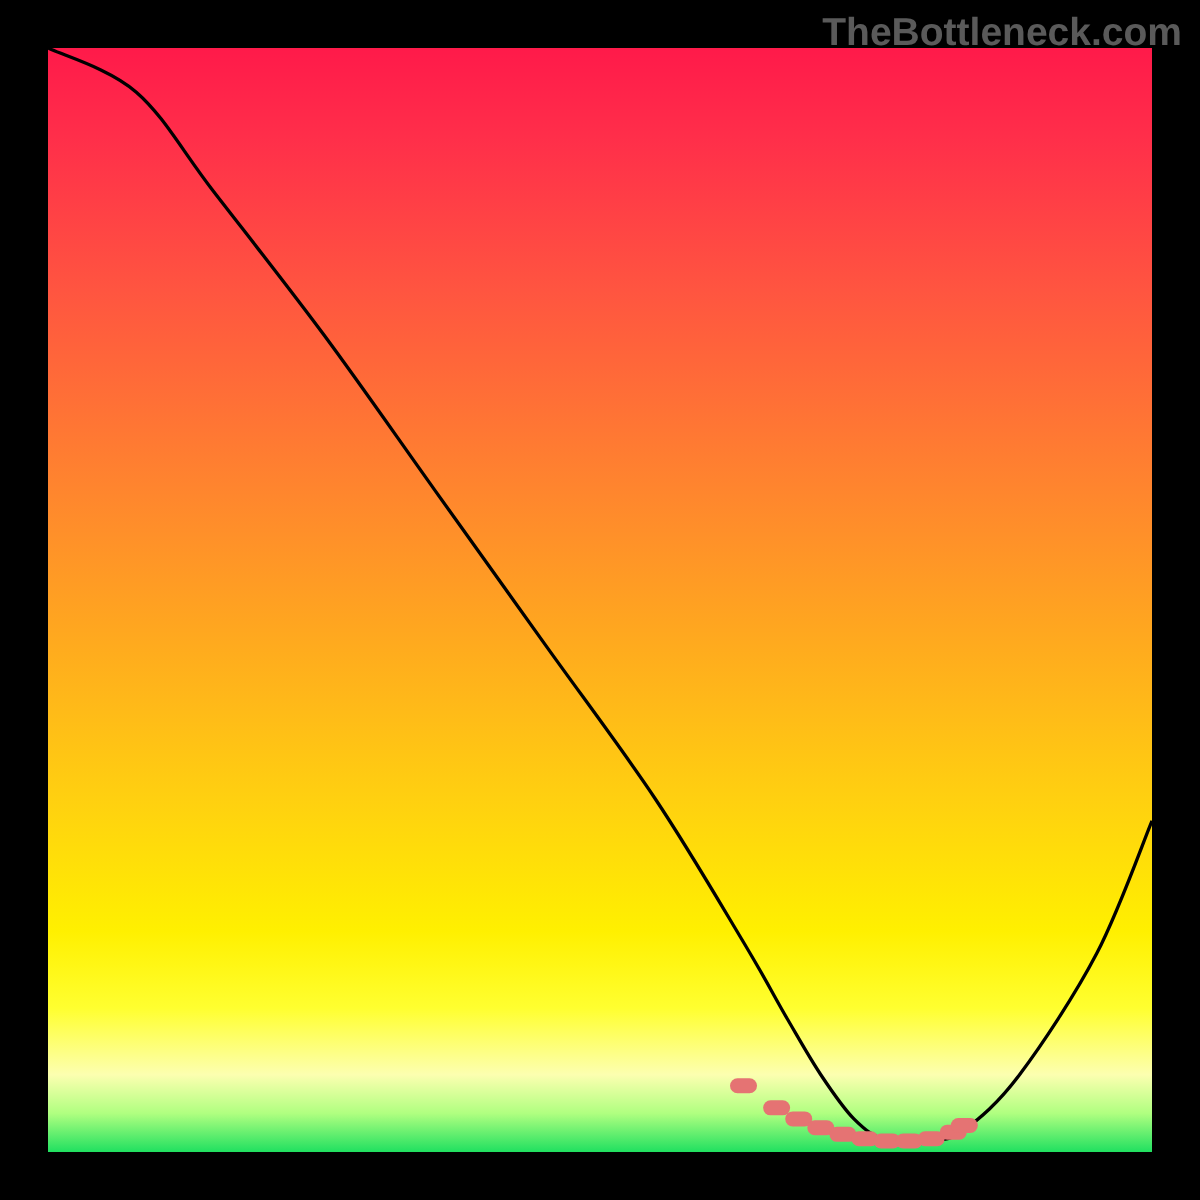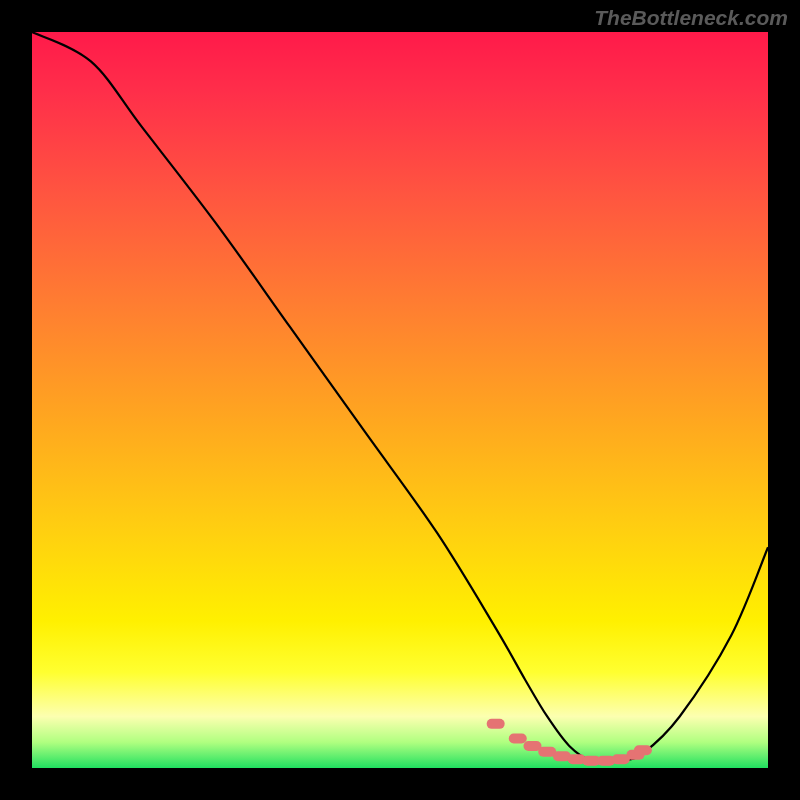--- a/index.html
+++ b/index.html
@@ -10,24 +10,23 @@
     background: #000;
     position: relative;
     overflow: hidden;
   }
   .watermark {
     position: absolute;
     top: 6px;
     right: 12px;
     color: #5a5a5a;
     font-family: Arial, Helvetica, sans-serif;
-    font-size: 21px;
+    font-size: 26px;
     font-weight: bold;
     z-index: 10;
-    font-style: italic;
   }
   .plot-area {
     position: absolute;
     left: 32px;
     top: 32px;
     width: 736px;
     height: 736px;
   }
   .gradient-bg {
     position: absolute;

